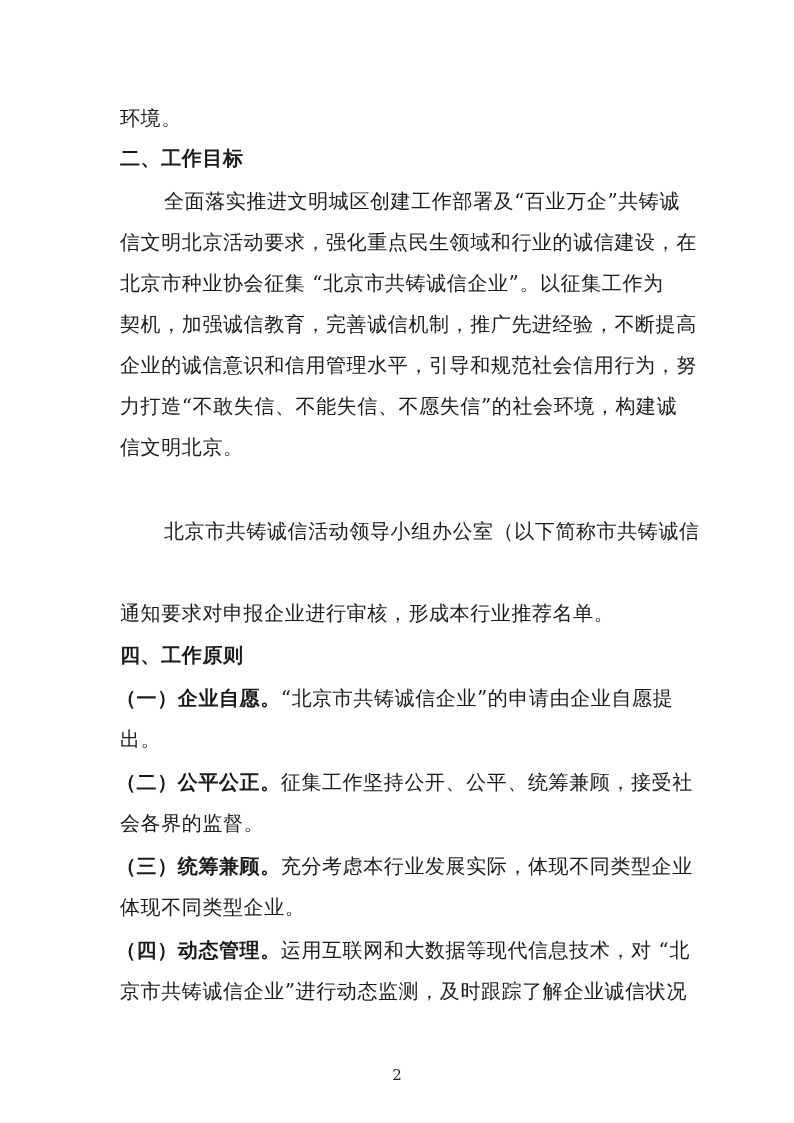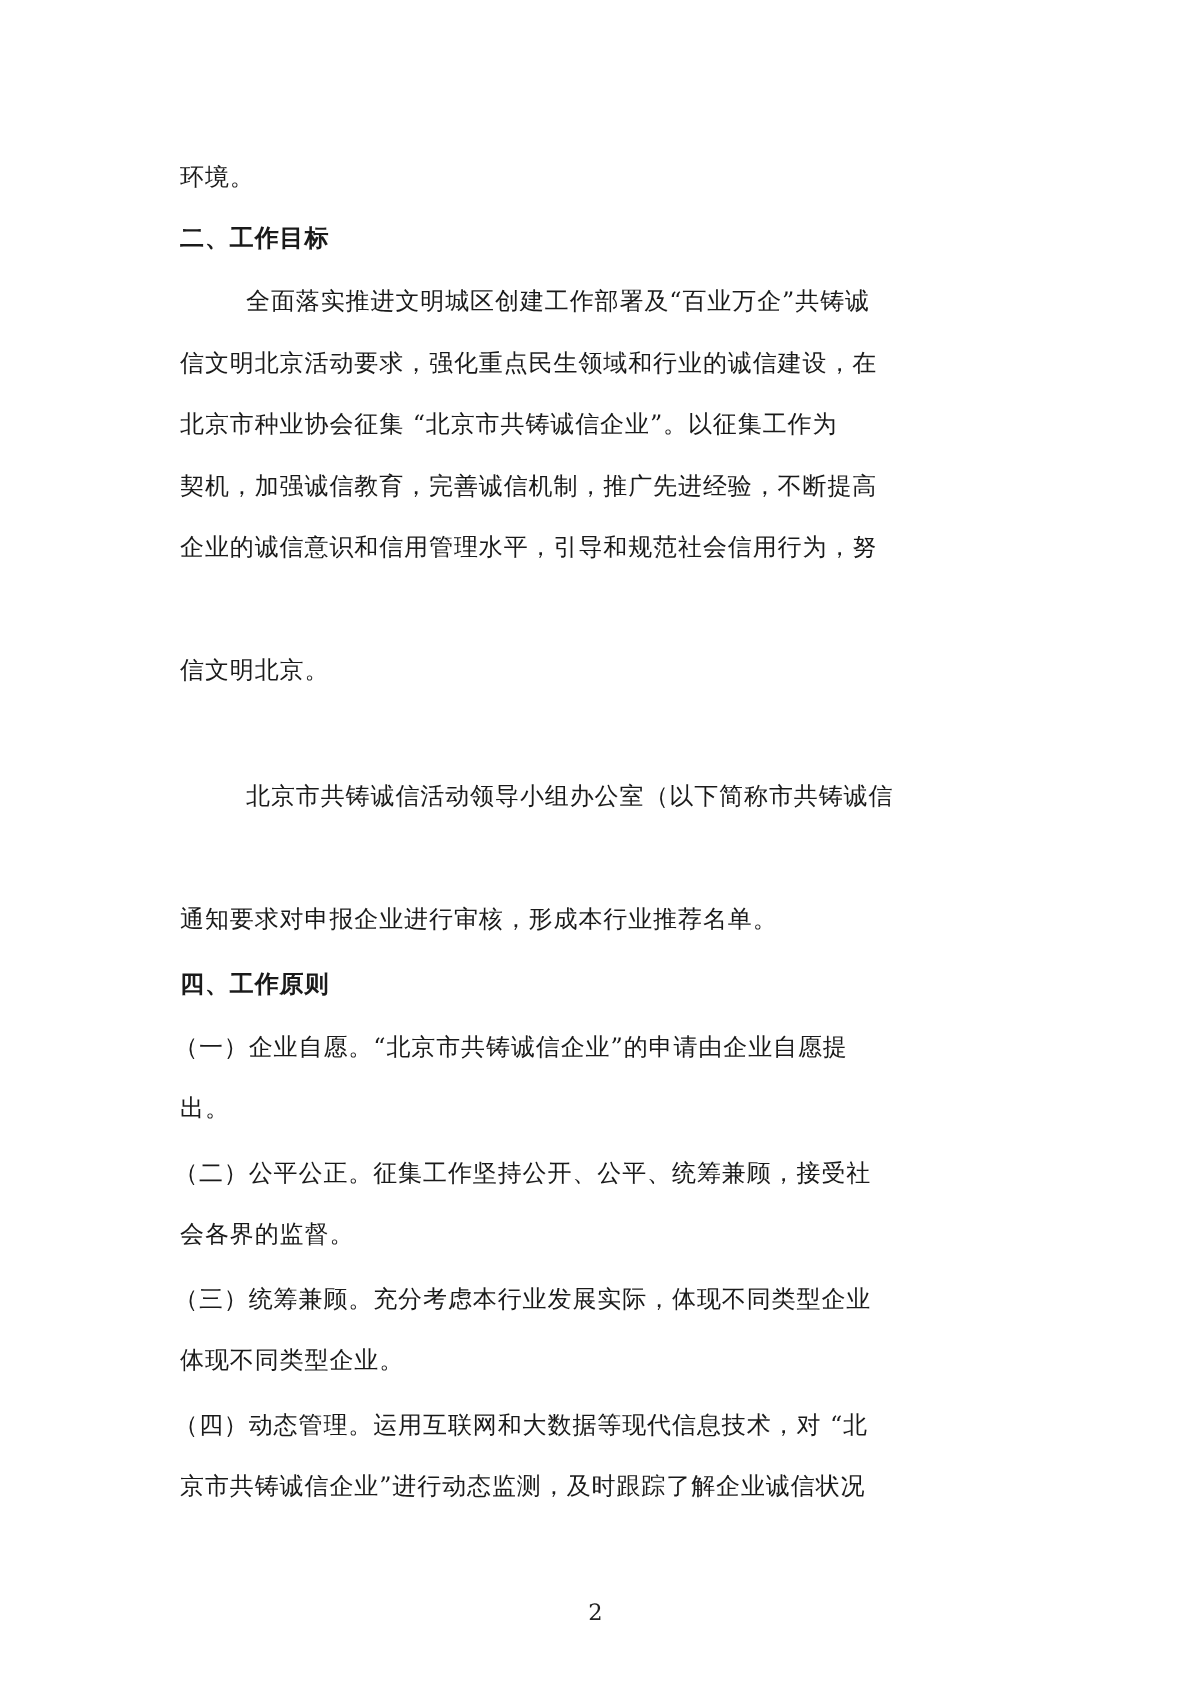--- a/index.html
+++ b/index.html
@@ -3,46 +3,47 @@
 <meta charset="utf-8">
 <style>
   html, body { margin: 0; padding: 0; background: #ffffff; }
   body { width: 794px; height: 1123px; position: relative; overflow: hidden; }
   .page { position: absolute; left: 0; top: 0; width: 794px; height: 1123px; background: #fff; }
   .line {
     position: absolute;
     left: 120px;
     width: 556px;
     font-family: "DejaVu Serif", "Liberation Serif", serif;
-    font-size: 16px;
+    font-size: 20px;
     line-height: 24px;
     color: #1a1a1a;
     white-space: nowrap;
     letter-spacing: 0.6px;
   }
   .line.indent { left: 164px; }
-  .line.heading { font-family: Liberation Serif, serif; font-weight: bold; }
+  .line.heading { font-family: Liberation Mono, monospace; font-weight: bold; }
   .line.item { left: 116px; }
-  .b { font-family: "DejaVu Sans", "Liberation Sans", sans-serif; font-weight: normal; }
+  .b { font-family: "DejaVu Sans", "Liberation Sans", sans-serif; font-weight: bold; }
   .pnum {
     position: absolute; left: 0; width: 794px; top: 1066px; text-align: center;
     font-family: "DejaVu Serif", "Liberation Serif", serif; font-size: 15px; color: #222;
   }
 </style>
 </head>
 <body>
 
 <div class="page">
   <div class="line" style="top:106px">环境。</div>
   <div class="line heading" style="top:148px">二、工作目标</div>
   <div class="line indent" style="top:189px">全面落实推进文明城区创建工作部署及“百业万企”共铸诚</div>
   <div class="line" style="top:230px">信文明北京活动要求，强化重点民生领域和行业的诚信建设，在</div>
   <div class="line" style="top:271px">北京市种业协会征集 “北京市共铸诚信企业”。以征集工作为</div>
   <div class="line" style="top:312px">契机，加强诚信教育，完善诚信机制，推广先进经验，不断提高</div>
   <div class="line" style="top:353px">企业的诚信意识和信用管理水平，引导和规范社会信用行为，努</div>
+  <div class="line" style="top:394px">力打造“不敢失信、不能失信、不愿失信”的社会环境，构建诚</div>
   <div class="line" style="top:435px">信文明北京。</div>
   <div class="line indent" style="top:519px">北京市共铸诚信活动领导小组办公室（以下简称市共铸诚信</div>
   <div class="line" style="top:601px">通知要求对申报企业进行审核，形成本行业推荐名单。</div>
   <div class="line heading" style="top:645px">四、工作原则</div>
 
   <div class="line item" style="top:686px">
     <span class="b">（一）企业自愿。</span><span>“北京市共铸诚信企业”的申请由企业自愿提</span>
   </div>
   <div class="line" style="top:727px">出。</div>
 

